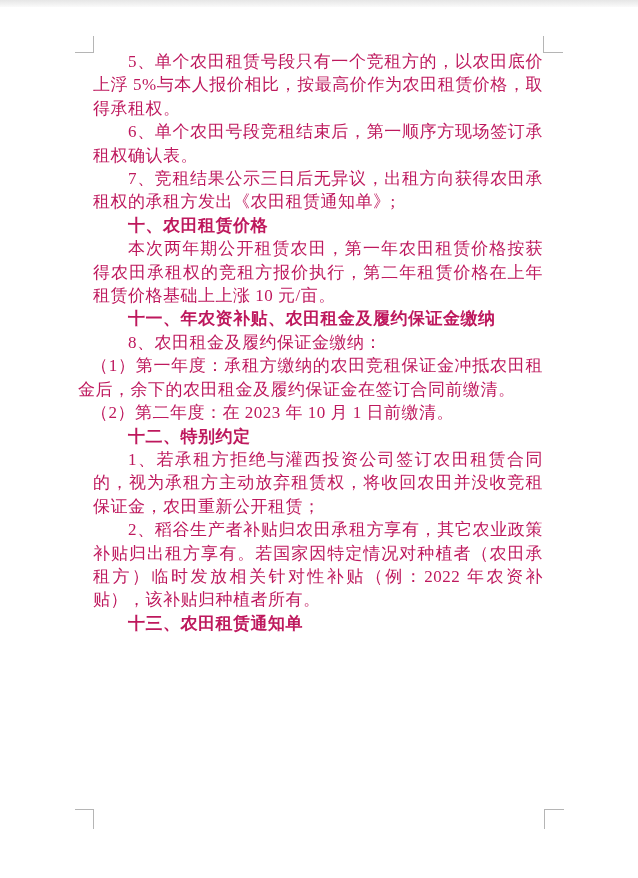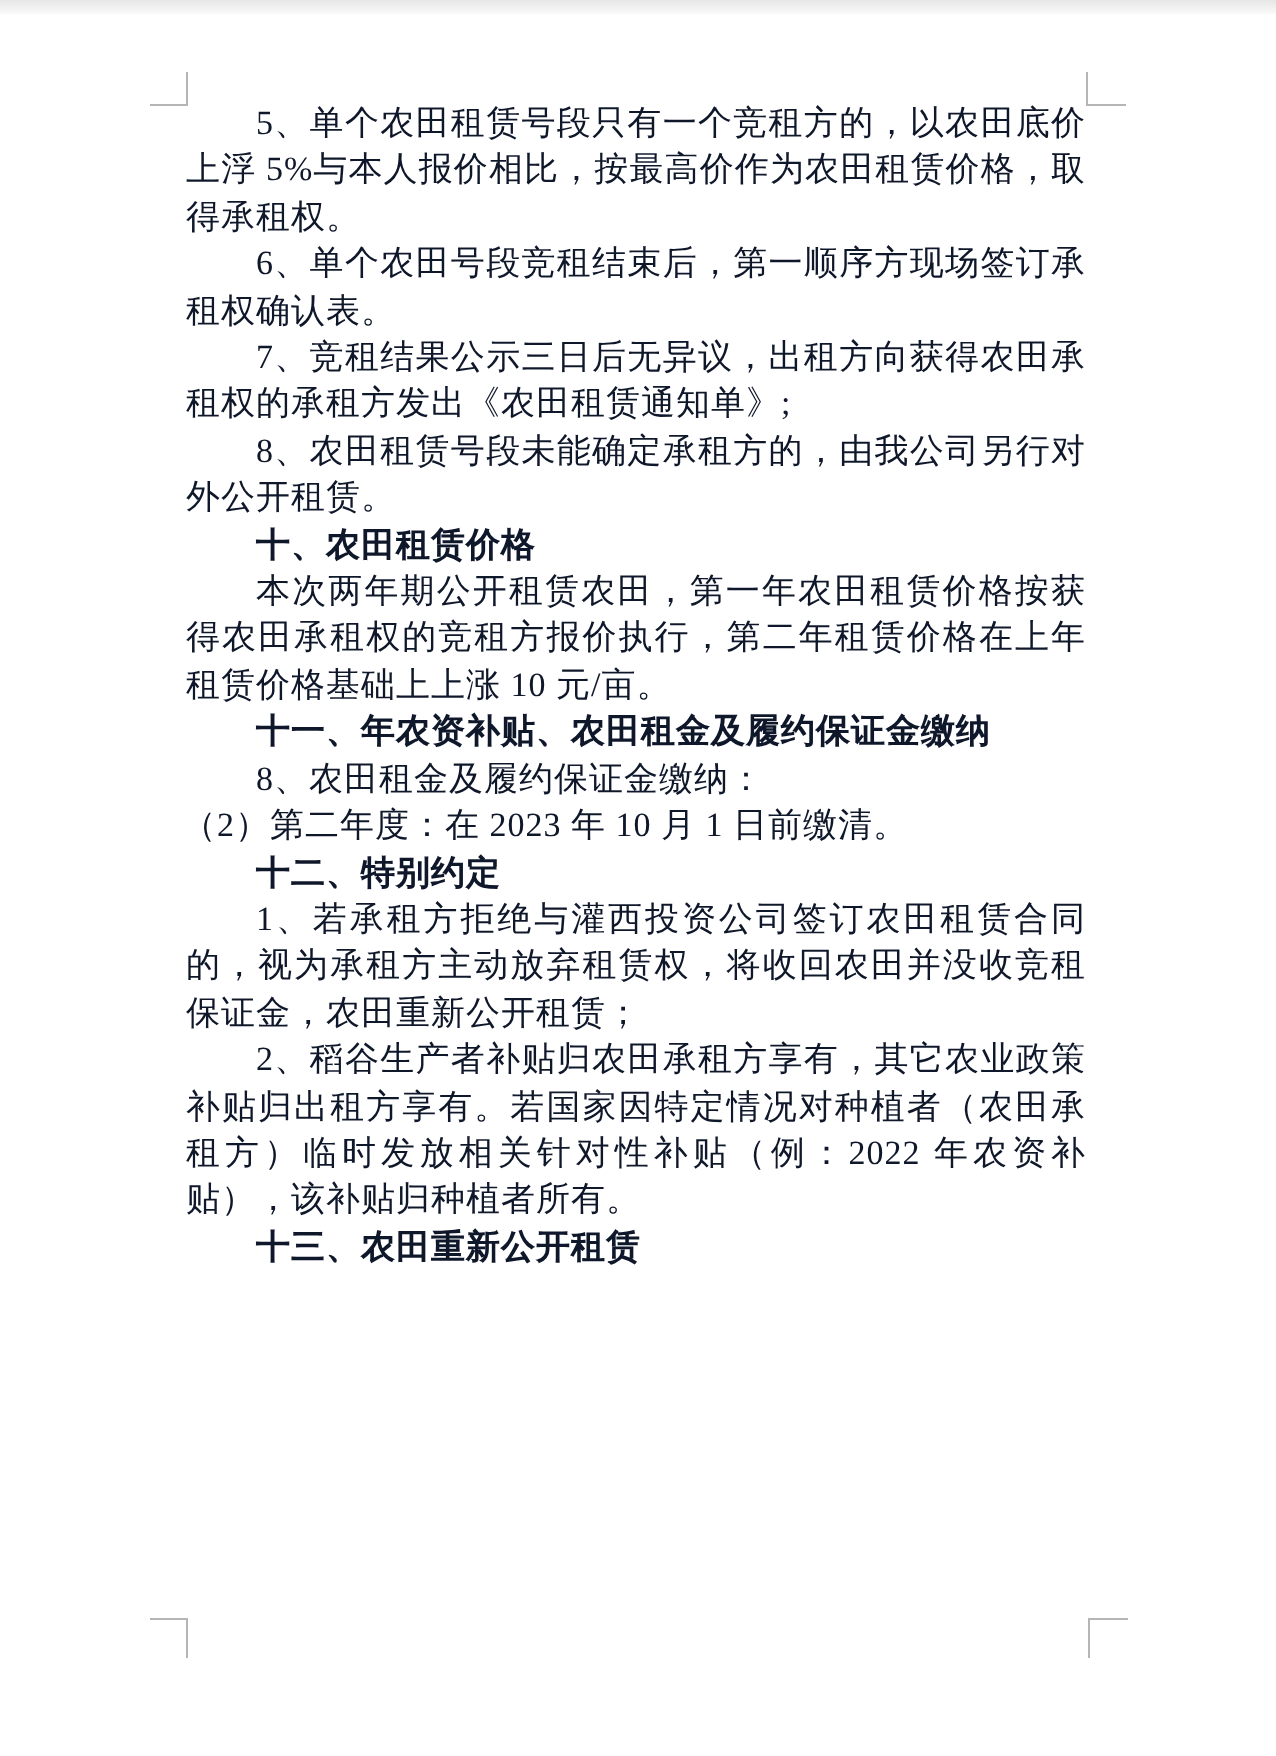--- a/index.html
+++ b/index.html
@@ -36,21 +36,21 @@
     position: absolute;
     left: 93px;
     top: 50px;
     width: 450px;
   }
   .para {
     margin: 0;
     font-size: 17px;
     line-height: 23.4px;
     letter-spacing: 0.5px;
-    color: #0f172a;
+    color: #be185d;
     text-align: justify;
     text-justify: inter-character;
     text-indent: 35px;
     word-break: break-all;
   }
   .para-heading { font-weight: bold; }
   .para-list { margin-left: -15px; text-indent: 13px; }
   .run { font-weight: inherit; }
   .run.bold { font-weight: bold; }
 </style>
@@ -61,23 +61,23 @@
 
 <div class="crop tl"></div>
 <div class="crop tr"></div>
 <div class="crop bl"></div>
 <div class="crop br"></div>
 
 <div class="doc">
     <p class="para para-body"><span class="run">5、单个农田租赁号段只有一个竞租方的，以农田底价上浮 5%与本人报价相比，按最高价作为农田租赁价格，取得承租权。</span></p>
     <p class="para para-body"><span class="run">6、单个农田号段竞租结束后，第一顺序方现场签订承租权确认表。</span></p>
     <p class="para para-body"><span class="run">7、竞租结果公示三日后无异议，出租方向获得农田承租权的承租方发出《农田租赁通知单》;</span></p>
-    <p class="para para-body"><span class="run">8、农田租赁号段未能确定承租方的，由我公司另行对外公开租赁。</span></p>
     <p class="para para-heading"><span class="run bold">十、农田租赁价格</span></p>
     <p class="para para-body"><span class="run">本次两年期公开租赁农田，第一年农田租赁价格按获得农田承租权的竞租方报价执行，第二年租赁价格在上年租赁价格基础上上涨 10 元/亩。</span></p>
     <p class="para para-heading"><span class="run bold">十一、年农资补贴、农田租金及履约保证金缴纳</span></p>
     <p class="para para-body"><span class="run">8、农田租金及履约保证金缴纳：</span></p>
+    <p class="para para-list"><span class="run">（1）第一年度：承租方缴纳的农田竞租保证金冲抵农田租金后，余下的农田租金及履约保证金在签订合同前缴清。</span></p>
     <p class="para para-list"><span class="run">（2）第二年度：在 2023 年 10 月 1 日前缴清。</span></p>
     <p class="para para-heading"><span class="run bold">十二、特别约定</span></p>
     <p class="para para-body"><span class="run">1、若承租方拒绝与灌西投资公司签订农田租赁合同的，视为承租方主动放弃租赁权，将收回农田并没收竞租保证金，农田重新公开租赁；</span></p>
     <p class="para para-body"><span class="run">2、稻谷生产者补贴归农田承租方享有，其它农业政策补贴归出租方享有。若国家因特定情况对种植者（农田承租方）临时发放相关针对性补贴（例：2022 年农资补贴），该补贴归种植者所有。</span></p>
-    <p class="para para-heading"><span class="run bold">十三、农田重新公开租赁</span></p>
+    <p class="para para-heading"><span class="run bold">十三、农田租赁通知单</span></p>
   </div>
 
 </body></html>

